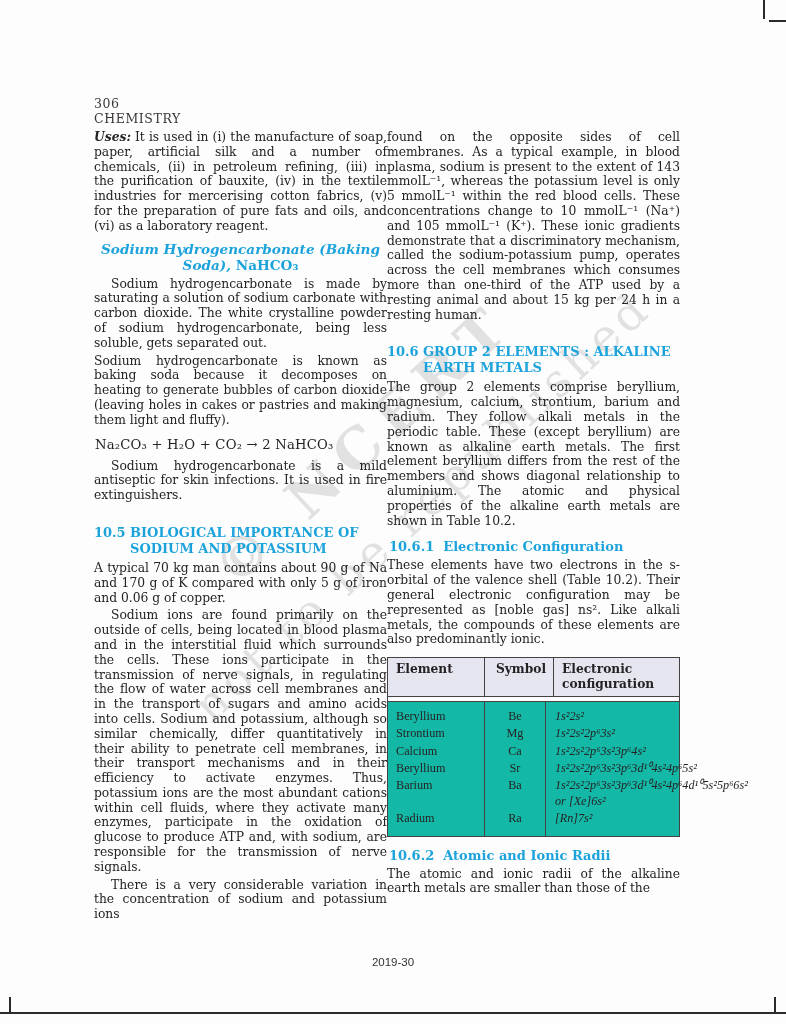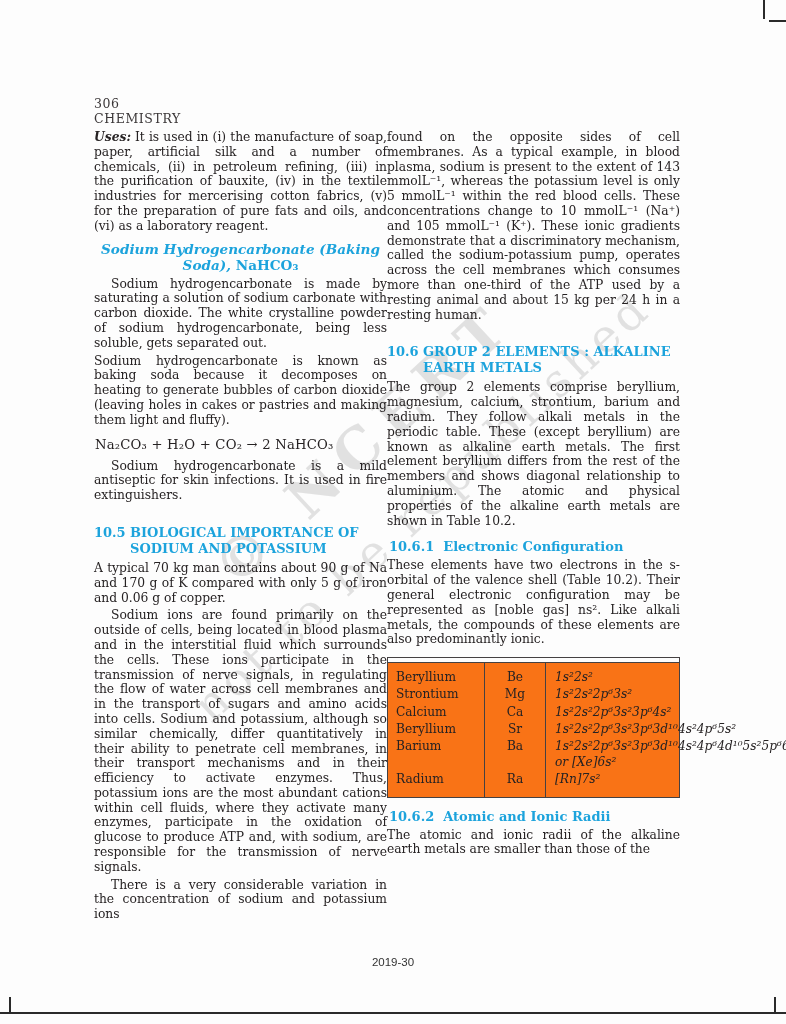--- a/index.html
+++ b/index.html
@@ -59,21 +59,21 @@
     margin:9px 0 7px 1px; font-size:13.2px; letter-spacing:.2px; text-align:left;
   }
   
   .config-table{
     margin:10px 0 2px 0; border:1.8px solid #454142; background:#fff;
     font-size:12.2px;
   }
   .t-head{display:flex; background:#e6e6f1; border-bottom:1.6px solid #454142;}
   .t-head .th{font-weight:bold; padding:4px 4px 4px 8px; line-height:15px;}
   .t-gap{height:4px; background:#fdfdfd; border-bottom:1.6px solid #454142;}
-  .t-body{background:#f97316;}
+  .t-body{background:#14b8a6;font-family:Liberation Serif, serif;}
   .t-row{display:flex;}
   .t-row:first-child .td{padding-top:6px;}
   .t-row:last-child .td{padding-bottom:9px;}
   .td{padding:0 4px 1px 8px; line-height:16.2px;}
   .c-el{width:84px; flex:0 0 84px;}
   .c-sym{width:56px; flex:0 0 56px; text-align:center;
          border-left:1.6px solid #454142; border-right:1.6px solid #454142;
          padding-left:2px; padding-right:2px;}
   .c-cfg{flex:1; padding-left:9px;}
   .t-body .c-cfg{font-style:italic;}
@@ -139,20 +139,25 @@
       <p class="para">The group 2 elements comprise beryllium, magnesium, calcium, strontium, barium and radium. They follow alkali metals in the periodic table. These (except beryllium) are known as alkaline earth metals. The first element beryllium differs from the rest of the members and shows diagonal relationship to aluminium. The atomic and physical properties of the alkaline earth metals are shown in Table 10.2.</p>
 
       <h3 class="subsection-heading">
         <span>10.6.1</span>
         <span>Electronic Configuration</span>
       </h3>
 
       <p class="para">These elements have two electrons in the s-orbital of the valence shell (Table 10.2). Their general electronic configuration may be represented as [noble gas] ns². Like alkali metals, the compounds of these elements are also predominantly ionic.</p>
 
       <div class="config-table">
+        <div class="t-head">
+          <div class="th c-el">Element</div>
+          <div class="th c-sym">Symbol</div>
+          <div class="th c-cfg">Electronic configuration</div>
+        </div>
         <div class="t-gap"></div>
         <div class="t-body">
           <div class="t-row">
             <div class="td c-el">Beryllium</div>
             <div class="td c-sym">Be</div>
             <div class="td c-cfg">1s²2s²</div>
           </div>
           <div class="t-row">
             <div class="td c-el">Strontium</div>
             <div class="td c-sym">Mg</div>

